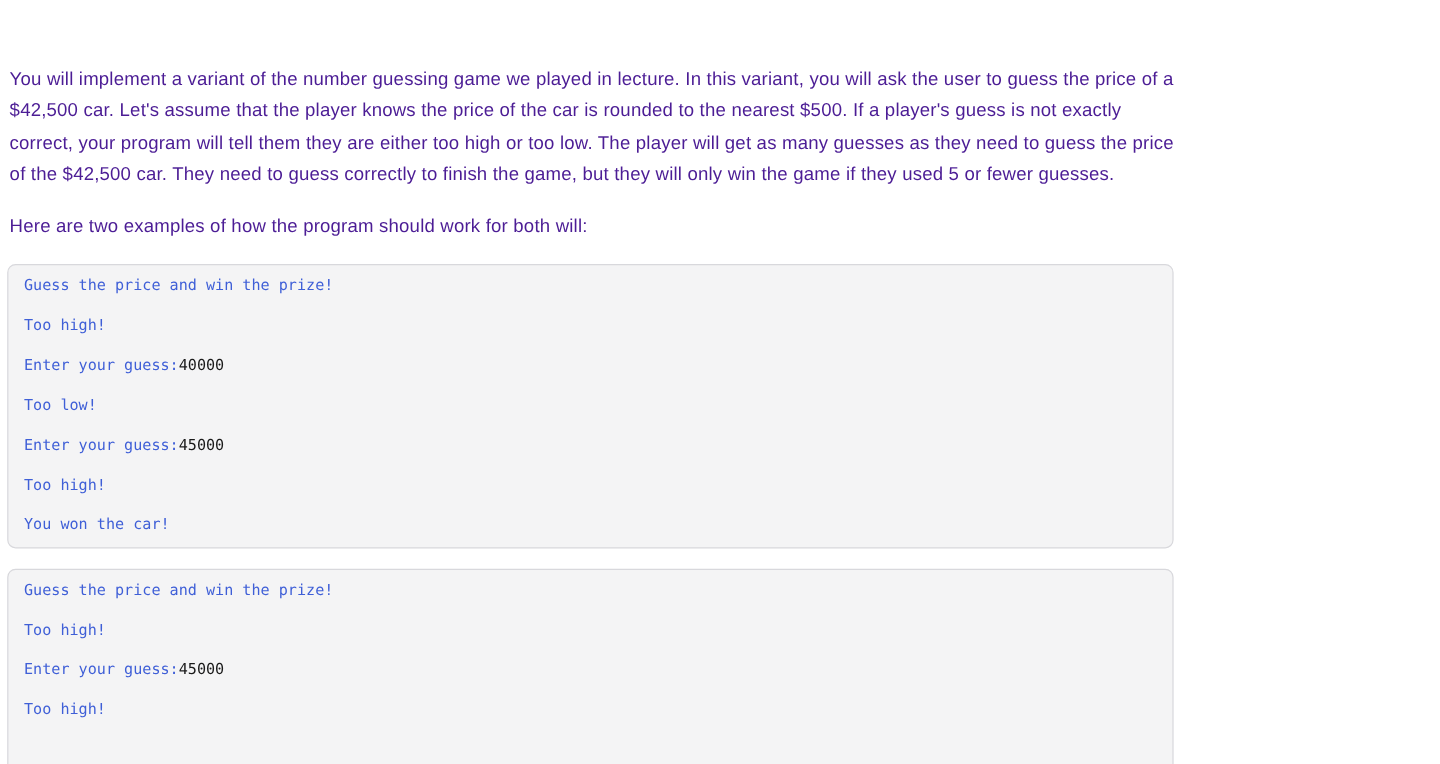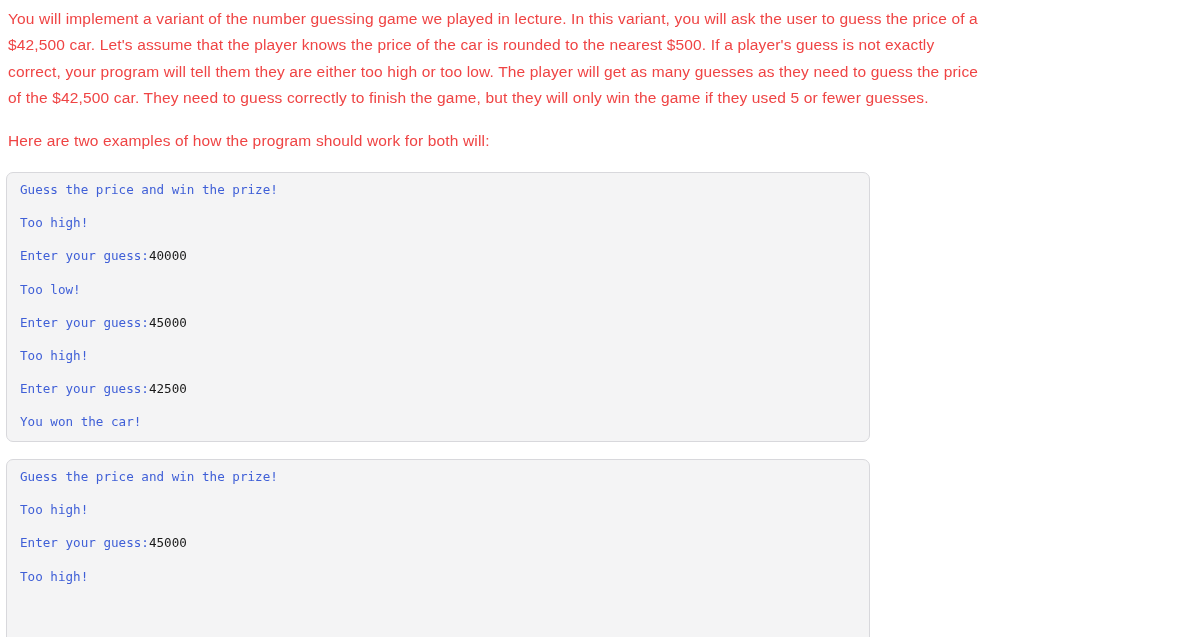--- a/index.html
+++ b/index.html
@@ -15,39 +15,40 @@
     font-family: "Liberation Sans", sans-serif;
   }
 
   .page {
     padding: 6px 0 0 0;
     box-sizing: border-box;
   }
 
   
   .prose {
-    color: #ef4444;
+    color: #4c1d95;
     font-size: 15.5px;
     line-height: 26.4px;
     font-family: "Liberation Sans", sans-serif;
     padding-left: 8px;
     padding-right: 210px;
     letter-spacing: 0.01em;
+    margin-top: 48px;
   }
   .prose p {
     margin: 0;
   }
   .prose p + p {
     margin-top: 16px;
   }
 
   
   .code-block {
     margin: 0 0 0 6px;
-    width: 864px;
+    width: 972px;
     box-sizing: border-box;
     background: #f4f4f5;
     border: 1px solid #d8d8dc;
     border-radius: 7px;
     padding: 9px 12px 10px 13px;
     font-family: "DejaVu Sans Mono", "Liberation Mono", monospace;
     font-size: 12.6px;
     line-height: 16.6px;
     white-space: pre;
     overflow: hidden;
@@ -73,21 +74,20 @@
     <p>You will implement a variant of the number guessing game we played in lecture. In this variant, you will ask the user to guess the price of a $42,500 car. Let's assume that the player knows the price of the car is rounded to the nearest $500.  If a player's guess is not exactly correct, your program will tell them they are either too high or too low.  The player will get as many guesses as they need to guess the price of the $42,500 car.  They need to guess correctly to finish the game, but they will only win the game if they used 5 or fewer guesses.</p>
     <p>Here are two examples of how the program should work for both will:</p>
   </div>
 
   <pre class="code-block first"><span class="line"><span class="out">Guess the price and win the prize!</span></span>
 <span class="line"><span class="out">Too high!</span></span>
 <span class="line"><span class="out">Enter your guess:</span><span class="inp">40000</span></span>
 <span class="line"><span class="out">Too low!</span></span>
 <span class="line"><span class="out">Enter your guess:</span><span class="inp">45000</span></span>
 <span class="line"><span class="out">Too high!</span></span>
-<span class="line"><span class="out">Enter your guess:</span><span class="inp">42500</span></span>
 <span class="line"><span class="out">You won the car!</span></span></pre>
 
   <pre class="code-block second"><span class="line"><span class="out">Guess the price and win the prize!</span></span>
 <span class="line"><span class="out">Too high!</span></span>
 <span class="line"><span class="out">Enter your guess:</span><span class="inp">45000</span></span>
 <span class="line"><span class="out">Too high!</span></span>
 
 
 
 

